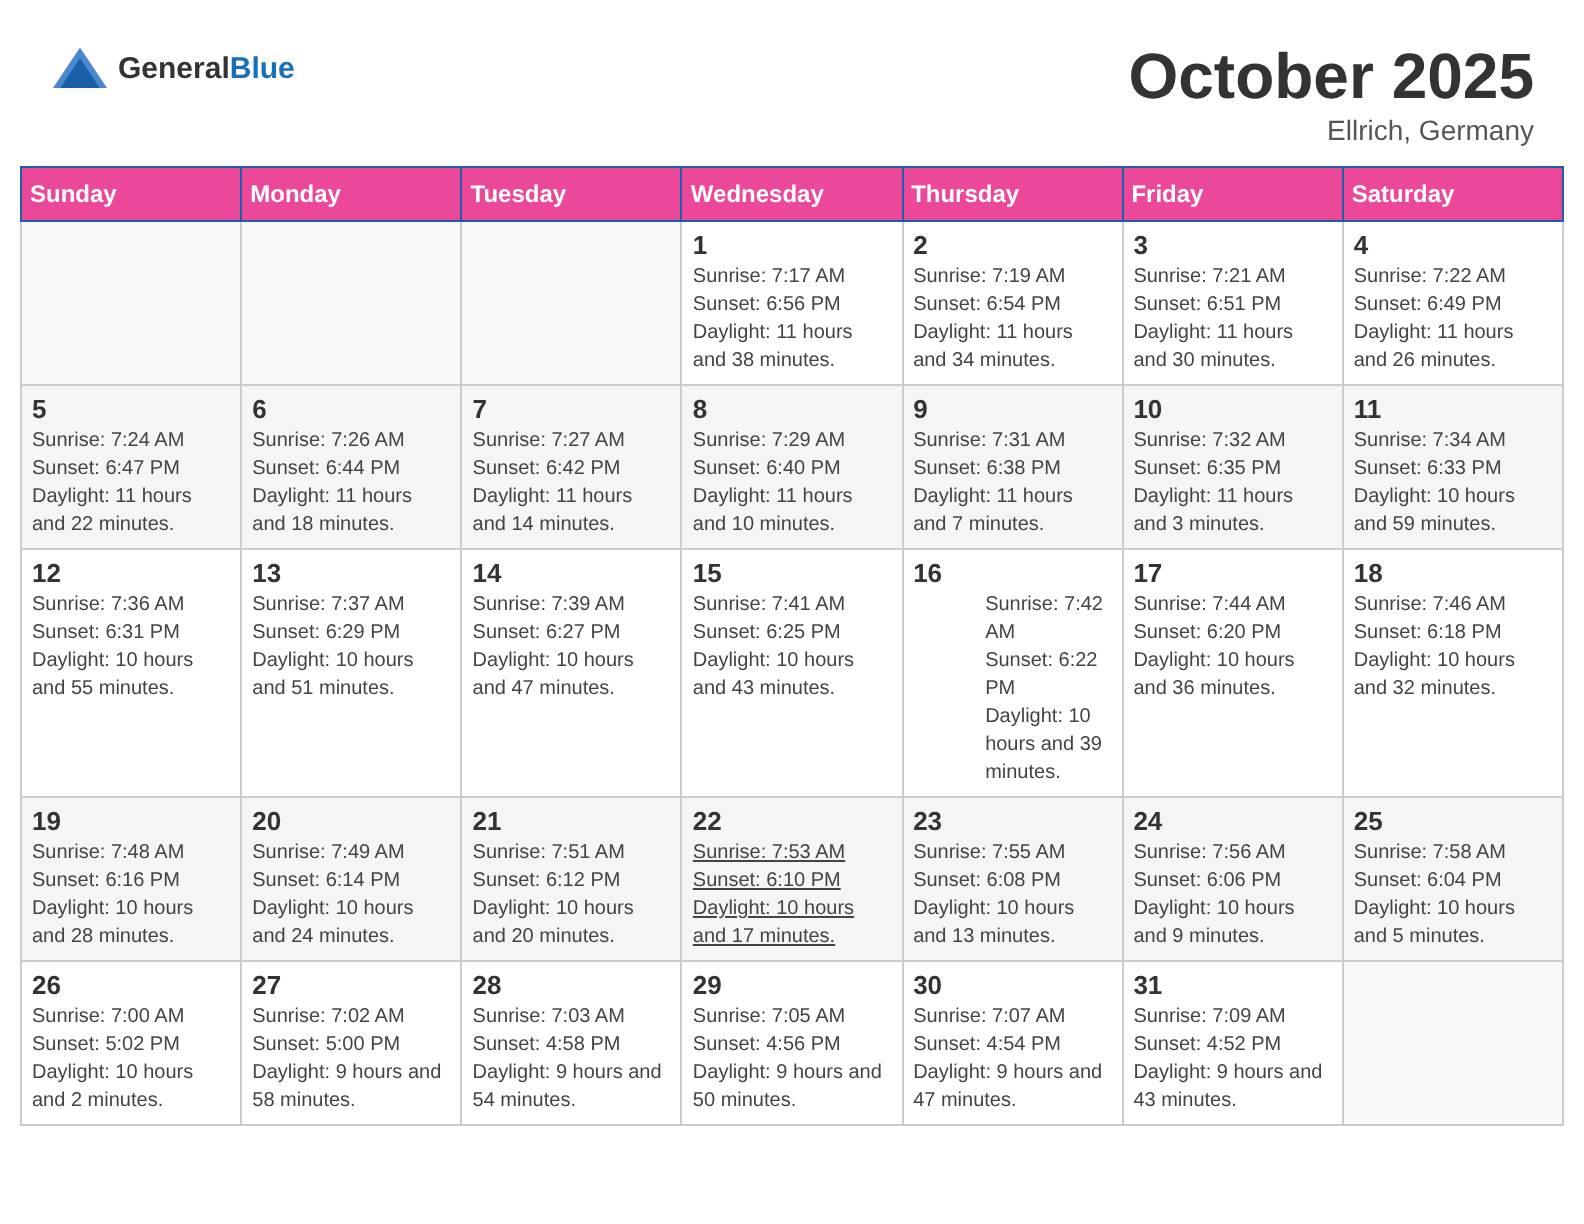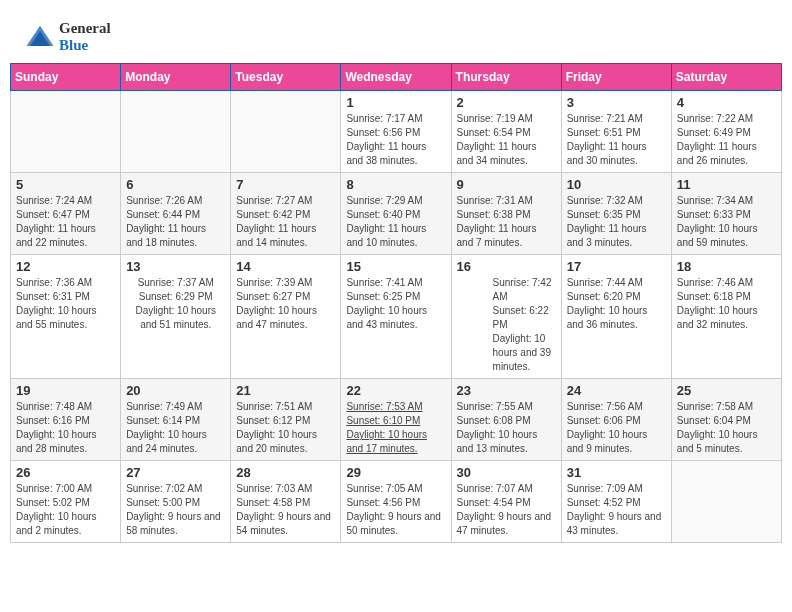--- a/index.html
+++ b/index.html
@@ -16,23 +16,22 @@
       align-items: flex-start;
       padding: 10px 15px 5px 15px;
     }
     .logo {
       display: flex;
       align-items: center;
       gap: 4px;
     }
     .logo-text {
       display: flex;
-      flex-direction: column;
+      flex-direction: row;
       line-height: 1.1;
-      font-family: Liberation Serif, serif;
     }
     .logo-general {
       font-size: 15px;
       font-weight: bold;
       color: #333;
     }
     .logo-blue {
       font-size: 15px;
       font-weight: bold;
       color: #1a6fba;
@@ -104,20 +103,24 @@
   <div class="logo">
     <svg class="logo-icon" viewBox="0 0 40 40" xmlns="http://www.w3.org/2000/svg">
       <polygon points="20,5 38,32 2,32" fill="#2a72c3" opacity="0.85"></polygon>
       <polygon points="20,12 33,32 7,32" fill="#1a5fa8"></polygon>
     </svg>
     <div class="logo-text">
       <span class="logo-general">General</span>
       <span class="logo-blue">Blue</span>
     </div>
   </div>
+  <div class="title-block">
+    <div class="month-title">October 2025</div>
+    <div class="subtitle">Ellrich, Germany</div>
+  </div>
 </div>
 
 <table class="calendar">
   <thead>
     <tr>
     <th>Sunday</th>
         <th>Monday</th>
         <th>Tuesday</th>
         <th>Wednesday</th>
         <th>Thursday</th>
@@ -201,21 +204,21 @@
       </tr>
       <tr>
         <td>
           <div class="day-number">12</div>
           <div class="day-info" style="white-space: pre-line;">Sunrise: 7:36 AM
 Sunset: 6:31 PM
 Daylight: 10 hours and 55 minutes.</div>
         </td>
         <td>
           <div class="day-number">13</div>
-          <div class="day-info" style="white-space: pre-line; text-align: center;">Sunrise: 7:37 AM
+          <div class="day-info" style="white-space: pre-line;">Sunrise: 7:37 AM
 Sunset: 6:29 PM
 Daylight: 10 hours and 51 minutes.</div>
         </td>
         <td>
           <div class="day-number">14</div>
           <div class="day-info" style="white-space: pre-line;">Sunrise: 7:39 AM
 Sunset: 6:27 PM
 Daylight: 10 hours and 47 minutes.</div>
         </td>
         <td>

